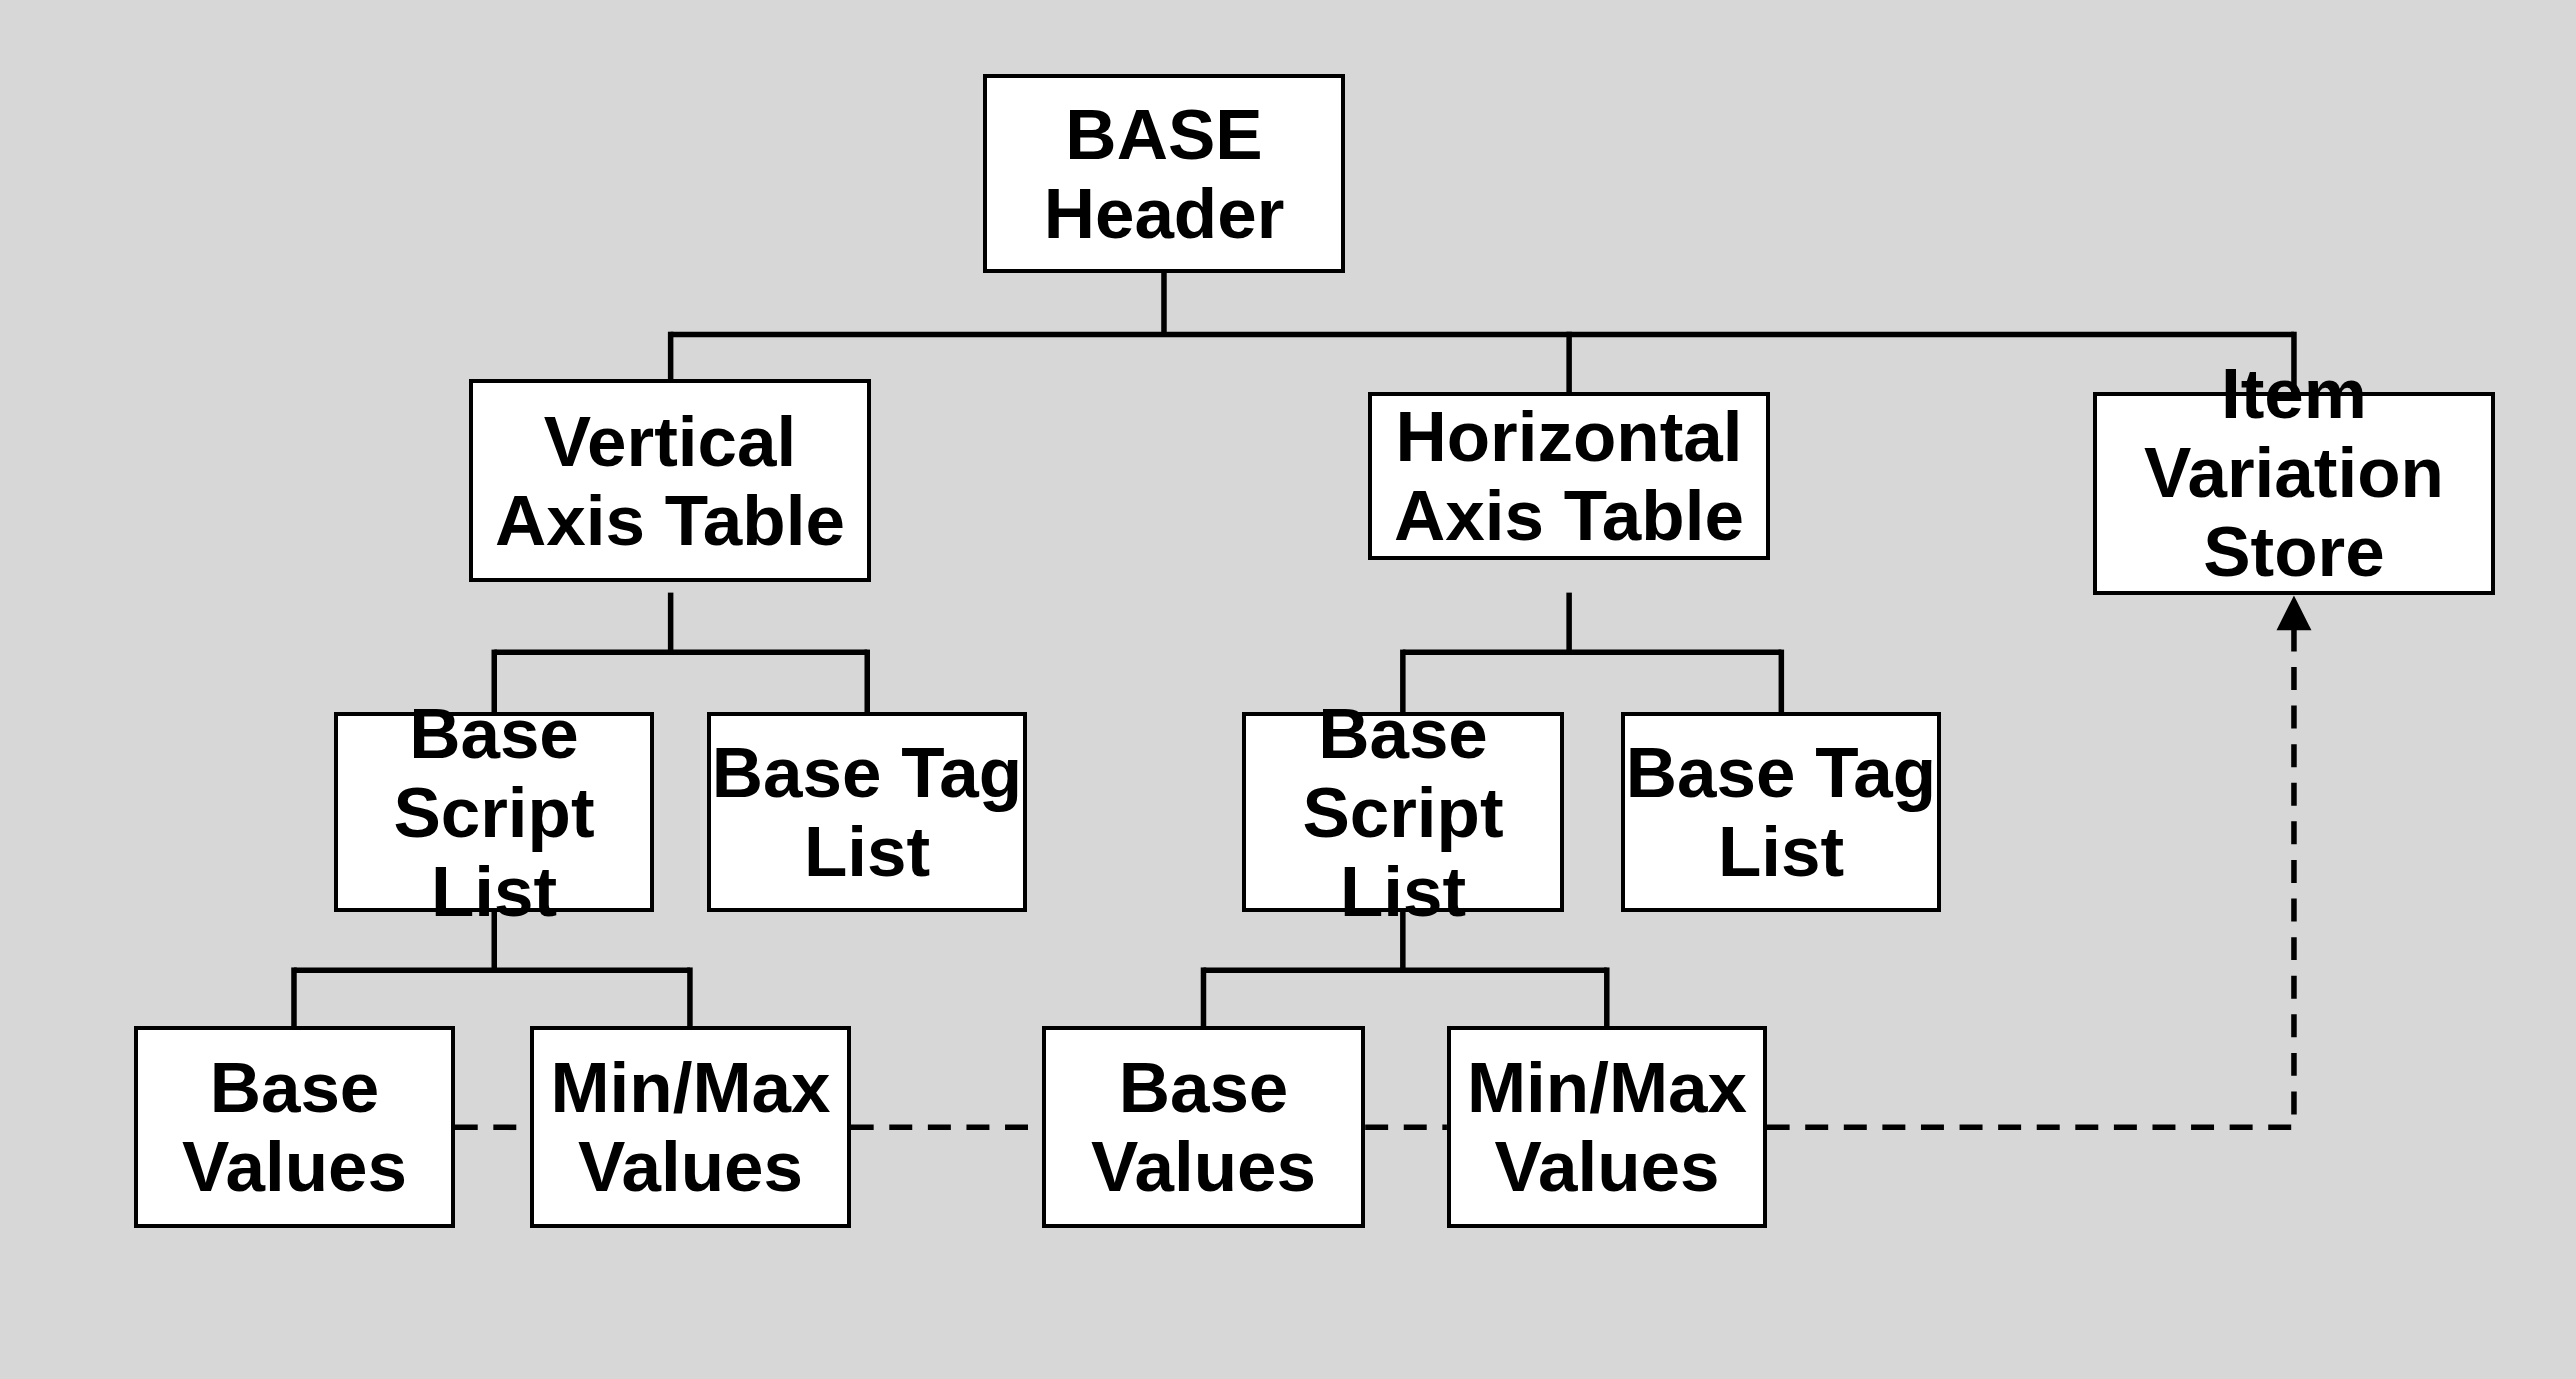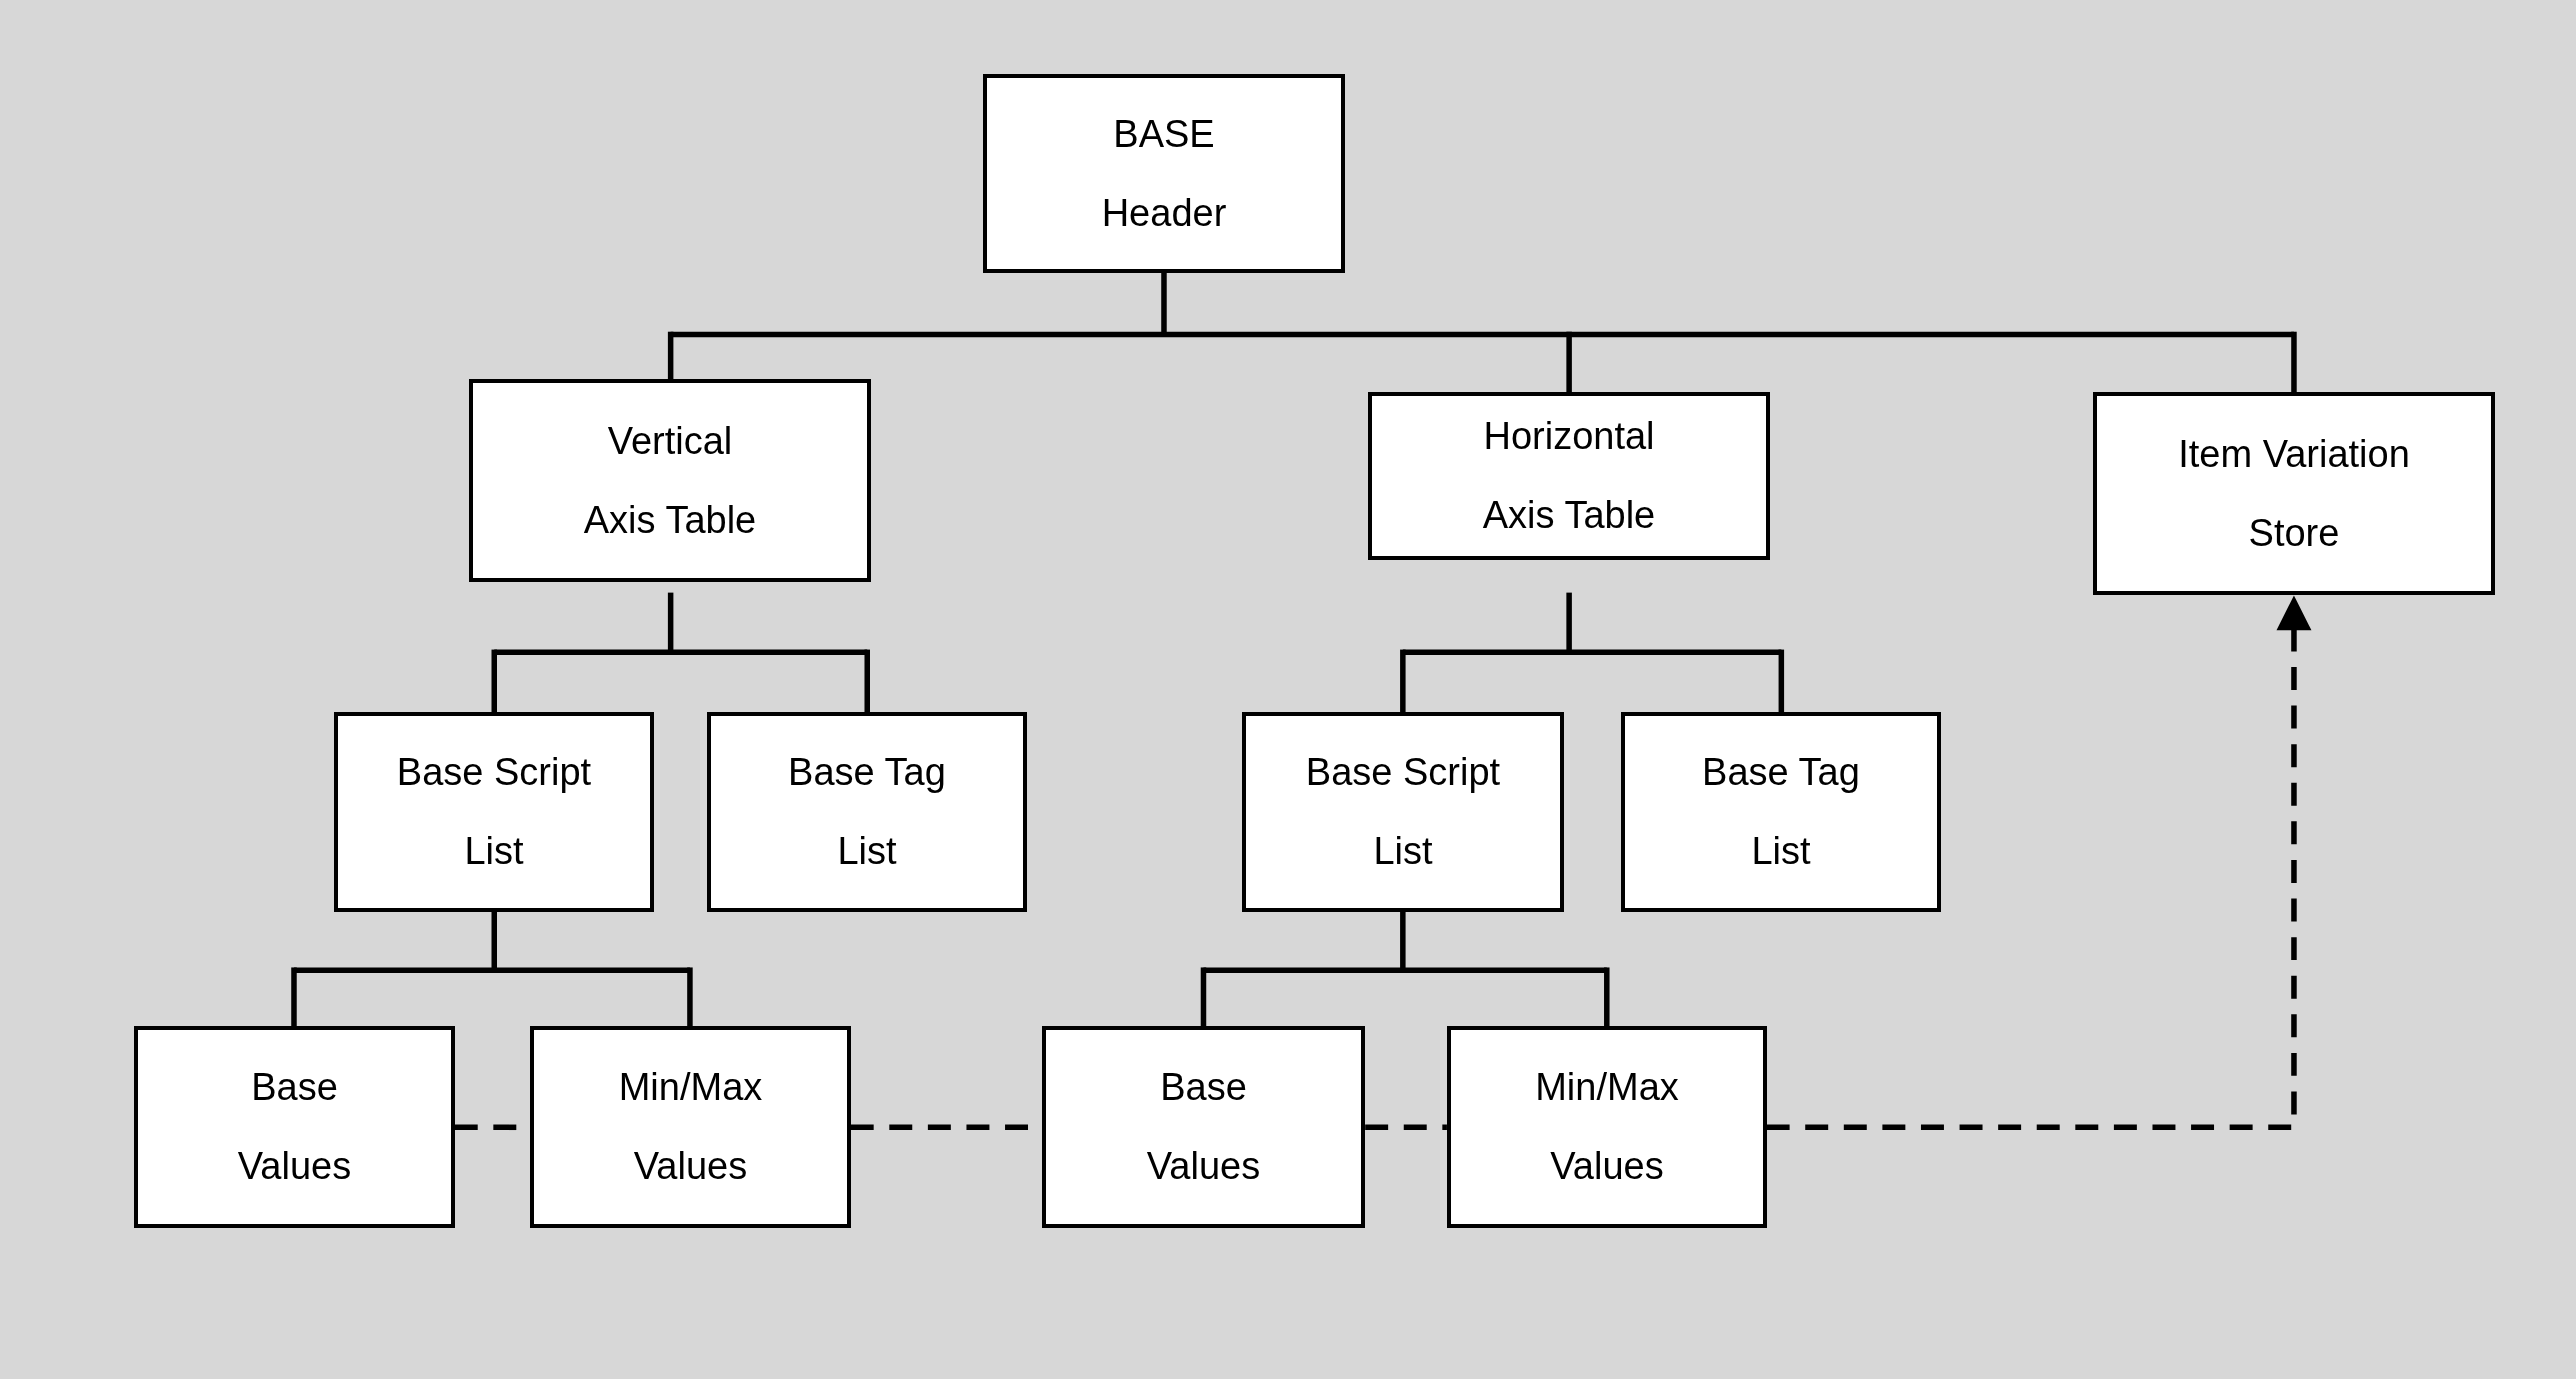--- a/index.html
+++ b/index.html
@@ -27,31 +27,31 @@
     background: #ffffff;
     border: 4.6px solid #000000;
     box-sizing: border-box;
     display: flex;
     align-items: center;
     justify-content: center;
     text-align: center;
   }
   .node .label {
     white-space: pre-line;
-    font-size: 38px;
+    font-size: 71px;
     line-height: 79px;
     color: #000000;
-    font-weight: 400;
+    font-weight: 700;
     letter-spacing: 0px;
   }
   
   .n-base-header          { left: 983px; top: 74px;   width: 362px; height: 199px; }
   .n-vertical-axis        { left: 469px;  top: 379px;  width: 402px; height: 203px; }
   .n-horizontal-axis      { left: 1368px; top: 392px;  width: 402px; height: 168px; }
-  .n-item-variation-store { left: 2093px; top: 392px;  width: 402px; height: 203px; }
+  .n-item-variation-store { left: 2093px; top: 392px;  width: 402px; height: 203px; align-items: flex-end; }
   .n-base-script-list-l   { left: 334px;  top: 712px;  width: 320px; height: 200px; }
   .n-base-tag-list-l      { left: 707px;  top: 712px;  width: 320px; height: 200px; }
   .n-base-script-list-r   { left: 1242px; top: 712px;  width: 322px; height: 200px; }
   .n-base-tag-list-r      { left: 1621px; top: 712px;  width: 320px; height: 200px; }
   .n-base-values-l        { left: 134px;  top: 1026px; width: 321px; height: 202px; }
   .n-minmax-values-l      { left: 530px;  top: 1026px; width: 321px; height: 202px; }
   .n-base-values-r        { left: 1042px; top: 1026px; width: 323px; height: 202px; }
   .n-minmax-values-r      { left: 1447px; top: 1026px; width: 320px; height: 202px; }
 </style>
 </head>

